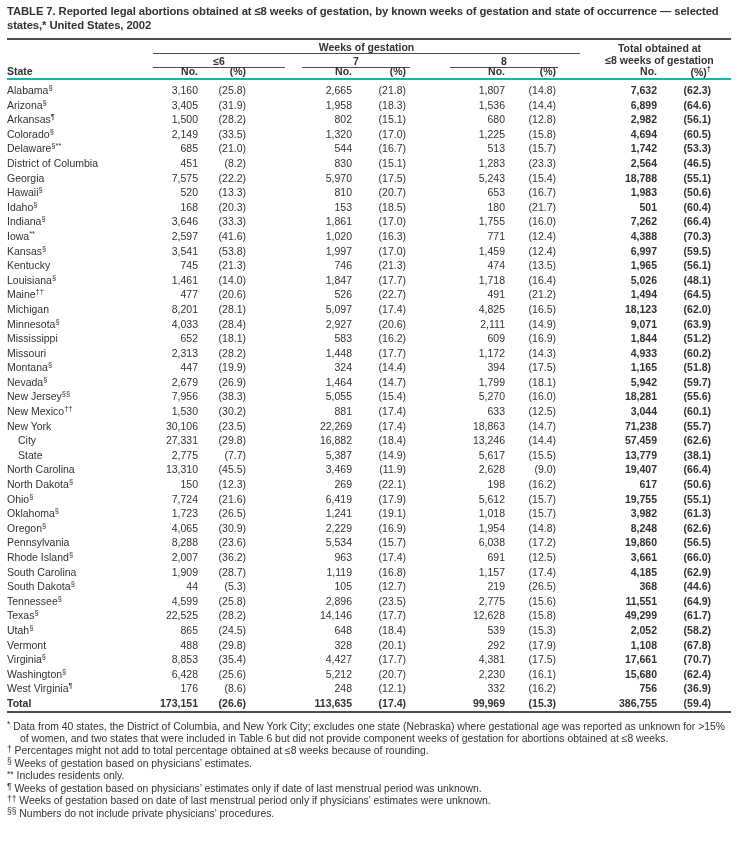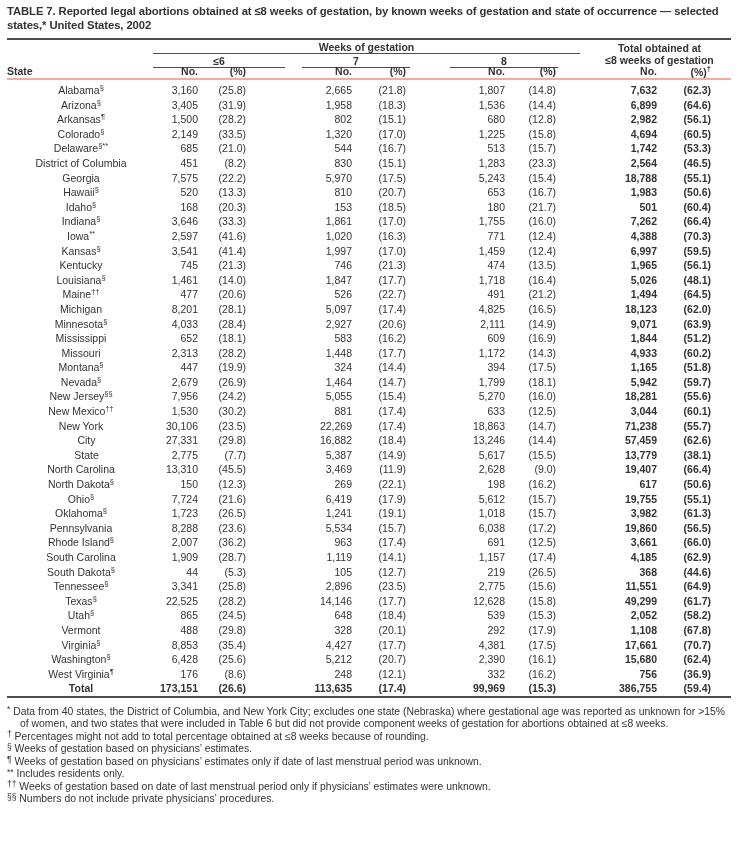--- a/index.html
+++ b/index.html
@@ -13,21 +13,21 @@
   .page { width:738px; height:859px; padding:5px 7px 0 7px; }
 
   .title {
     font-size:11.3px; font-weight:bold; line-height:13.5px;
     letter-spacing:-0.1px; color:#333; margin-bottom:6px;
   }
 
   
   .hdr {
     position:relative; width:724px; height:42px;
-    border-top:2px solid #4d4d4d; border-bottom:2px solid #fca5a5;
+    border-top:2px solid #4d4d4d; border-bottom:2px solid #14b8a6;
     font-weight:bold; font-size:10.5px;
   }
   .hdr .abs { position:absolute; white-space:nowrap; }
   .rule { position:absolute; height:1px; background:#4d4d4d; }
   .weeks-label   { left:146px; width:427px; top:1px;  text-align:center; }
   .rule-weeks    { left:146px; width:427px; top:13px; }
   .sub6          { left:146px; width:132px; top:15px; text-align:center; }
   .rule-sub6     { left:146px; width:132px; top:27px; }
   .sub7          { left:295px; width:108px; top:15px; text-align:center; }
   .rule-sub7     { left:295px; width:108px; top:27px; }
@@ -48,21 +48,21 @@
 
   
   table {
     width:724px; table-layout:fixed; border-collapse:collapse;
     margin-top:3px; border-bottom:2px solid #4d4d4d;
   }
   td {
     font-size:10.5px; line-height:14.6px; height:14.6px;
     padding:0; text-align:right; white-space:nowrap; color:#333;
   }
-  td.state { text-align:center; }
+  td.state { text-align:left; }
   td.state.indent { padding-left:11px; }
   td.state sup { font-size:7.5px; line-height:0; }
   td:nth-child(8), td:nth-child(9) { font-weight:bold; }
   td:nth-child(9) { padding-right:20px; }
   tr.total-row td { font-weight:bold; }
 
   
   .footnotes { margin-top:8px; width:724px; }
   .fn {
     font-size:10.4px; line-height:12.45px; color:#333;
@@ -232,21 +232,21 @@
           <td>1,020</td>
           <td>(16.3)</td>
           <td>771</td>
           <td>(12.4)</td>
           <td>4,388</td>
           <td>(70.3)</td>
         </tr>
         <tr>
           <td class="state">Kansas<sup>§</sup></td>
           <td>3,541</td>
-          <td>(41.4)</td>
+          <td>(53.8)</td>
           <td>1,997</td>
           <td>(17.0)</td>
           <td>1,459</td>
           <td>(12.4)</td>
           <td>6,997</td>
           <td>(59.5)</td>
         </tr>
         <tr>
           <td class="state">Kentucky</td>
           <td>745</td>
@@ -342,21 +342,21 @@
           <td>1,464</td>
           <td>(14.7)</td>
           <td>1,799</td>
           <td>(18.1)</td>
           <td>5,942</td>
           <td>(59.7)</td>
         </tr>
         <tr>
           <td class="state">New Jersey<sup>§§</sup></td>
           <td>7,956</td>
-          <td>(24.2)</td>
+          <td>(38.3)</td>
           <td>5,055</td>
           <td>(15.4)</td>
           <td>5,270</td>
           <td>(16.0)</td>
           <td>18,281</td>
           <td>(55.6)</td>
         </tr>
         <tr>
           <td class="state">New Mexico<sup>††</sup></td>
           <td>1,530</td>
@@ -439,20 +439,31 @@
           <td>1,723</td>
           <td>(26.5)</td>
           <td>1,241</td>
           <td>(19.1)</td>
           <td>1,018</td>
           <td>(15.7)</td>
           <td>3,982</td>
           <td>(61.3)</td>
         </tr>
         <tr>
+          <td class="state">Oregon<sup>§</sup></td>
+          <td>4,065</td>
+          <td>(30.9)</td>
+          <td>2,229</td>
+          <td>(16.9)</td>
+          <td>1,954</td>
+          <td>(14.8)</td>
+          <td>8,248</td>
+          <td>(62.6)</td>
+        </tr>
+        <tr>
           <td class="state">Pennsylvania</td>
           <td>8,288</td>
           <td>(23.6)</td>
           <td>5,534</td>
           <td>(15.7)</td>
           <td>6,038</td>
           <td>(17.2)</td>
           <td>19,860</td>
           <td>(56.5)</td>
         </tr>
@@ -465,40 +476,40 @@
           <td>691</td>
           <td>(12.5)</td>
           <td>3,661</td>
           <td>(66.0)</td>
         </tr>
         <tr>
           <td class="state">South Carolina</td>
           <td>1,909</td>
           <td>(28.7)</td>
           <td>1,119</td>
-          <td>(14.1)</td>
+          <td>(16.8)</td>
           <td>1,157</td>
           <td>(17.4)</td>
           <td>4,185</td>
           <td>(62.9)</td>
         </tr>
         <tr>
           <td class="state">South Dakota<sup>§</sup></td>
           <td>44</td>
           <td>(5.3)</td>
           <td>105</td>
           <td>(12.7)</td>
           <td>219</td>
           <td>(26.5)</td>
           <td>368</td>
           <td>(44.6)</td>
         </tr>
         <tr>
           <td class="state">Tennessee<sup>§</sup></td>
-          <td>3,341</td>
+          <td>4,599</td>
           <td>(25.8)</td>
           <td>2,896</td>
           <td>(23.5)</td>
           <td>2,775</td>
           <td>(15.6)</td>
           <td>11,551</td>
           <td>(64.9)</td>
         </tr>
         <tr>
           <td class="state">Texas<sup>§</sup></td>
@@ -543,21 +554,21 @@
           <td>(17.5)</td>
           <td>17,661</td>
           <td>(70.7)</td>
         </tr>
         <tr>
           <td class="state">Washington<sup>§</sup></td>
           <td>6,428</td>
           <td>(25.6)</td>
           <td>5,212</td>
           <td>(20.7)</td>
-          <td>2,390</td>
+          <td>2,230</td>
           <td>(16.1)</td>
           <td>15,680</td>
           <td>(62.4)</td>
         </tr>
         <tr>
           <td class="state">West Virginia<sup>¶</sup></td>
           <td>176</td>
           <td>(8.6)</td>
           <td>248</td>
           <td>(12.1)</td>
@@ -577,19 +588,19 @@
           <td>386,755</td>
           <td>(59.4)</td>
         </tr>
       </tbody>
   </table>
 
   <div class="footnotes">
       <div class="fn"><span class="fnm">*</span> Data from 40 states, the District of Columbia, and New York City; excludes one state (Nebraska) where gestational age was reported as unknown for &gt;15% of women, and two states that were included in Table 6 but did not provide component weeks of gestation for abortions obtained at ≤8 weeks.</div>
       <div class="fn"><span class="fnm">†</span> Percentages might not add to total percentage obtained at ≤8 weeks because of rounding.</div>
       <div class="fn"><span class="fnm">§</span> Weeks of gestation based on physicians’ estimates.</div>
+      <div class="fn"><span class="fnm">**</span> Includes residents only.</div>
       <div class="fn"><span class="fnm">¶</span> Weeks of gestation based on physicians’ estimates only if date of last menstrual period was unknown.</div>
-      <div class="fn"><span class="fnm">**</span> Includes residents only.</div>
       <div class="fn"><span class="fnm">††</span> Weeks of gestation based on date of last menstrual period only if physicians’ estimates were unknown.</div>
       <div class="fn"><span class="fnm">§§</span> Numbers do not include private physicians’ procedures.</div>
     </div>
 
 </div>
 
 </body></html>

